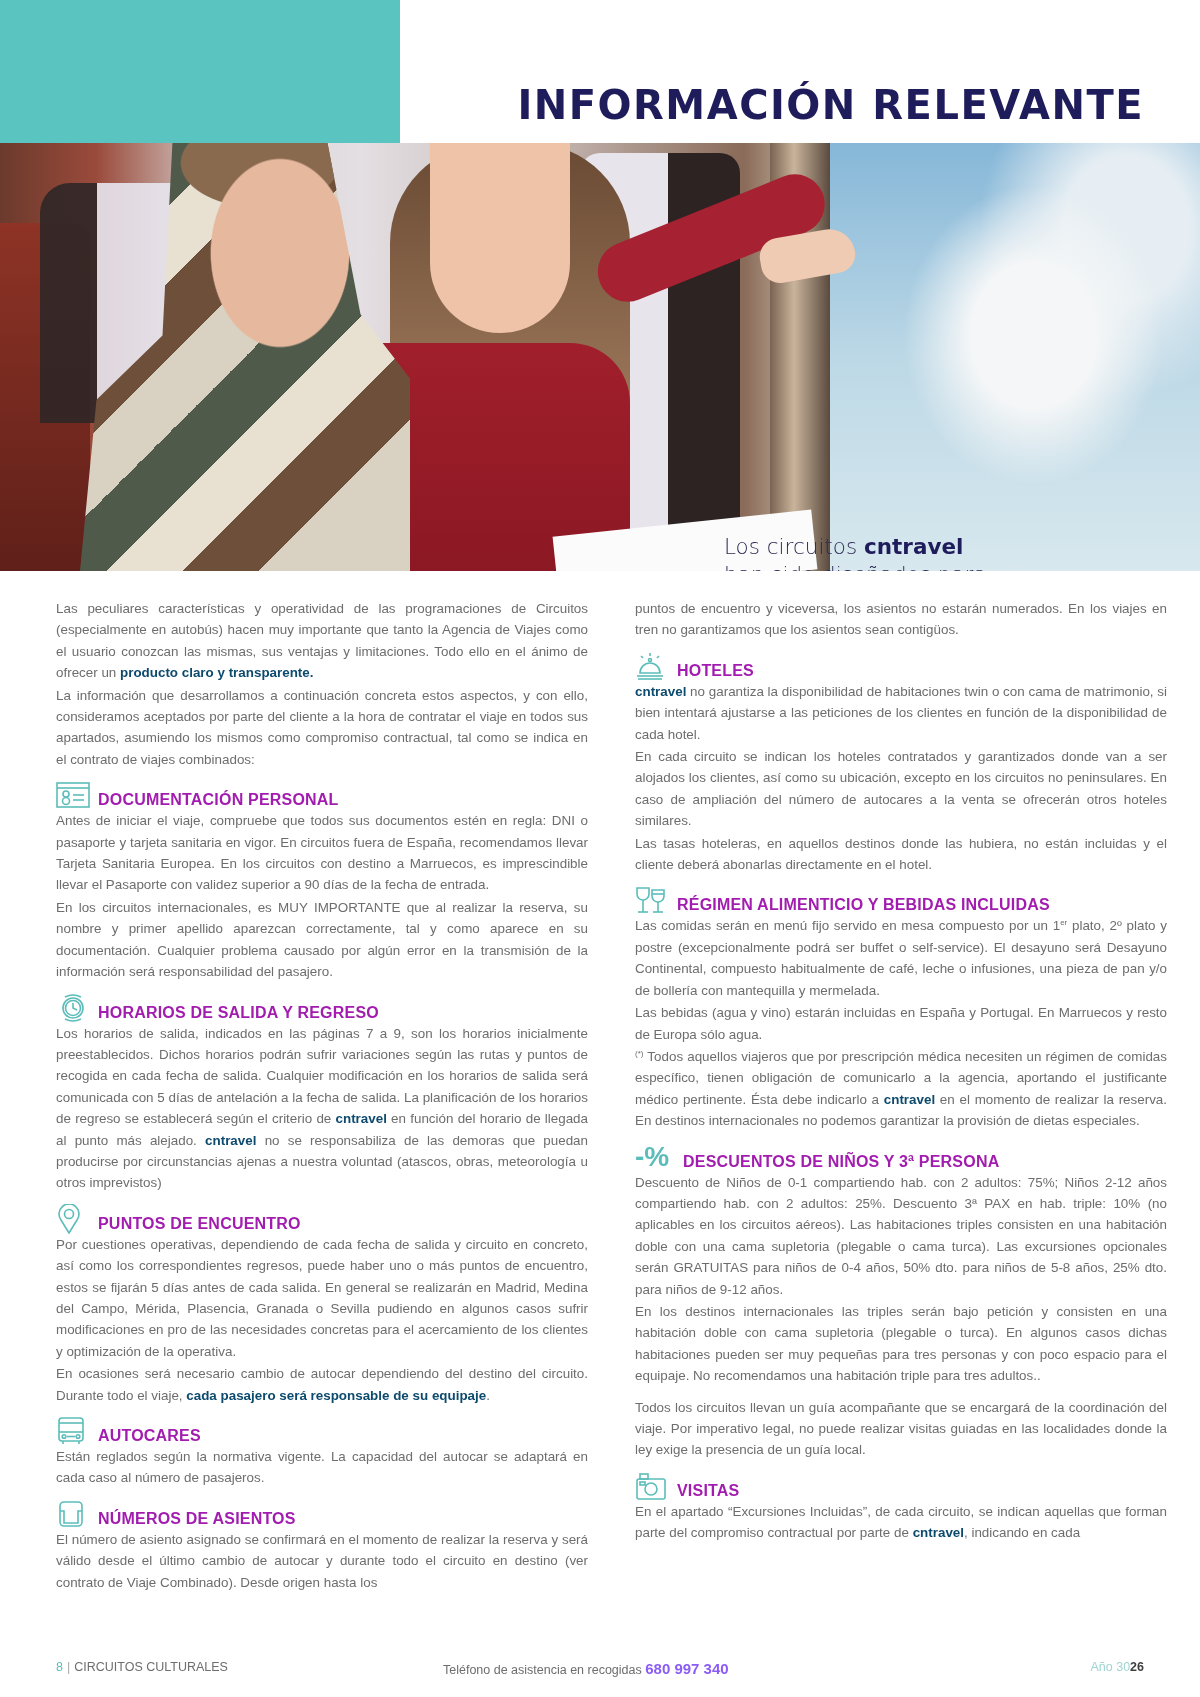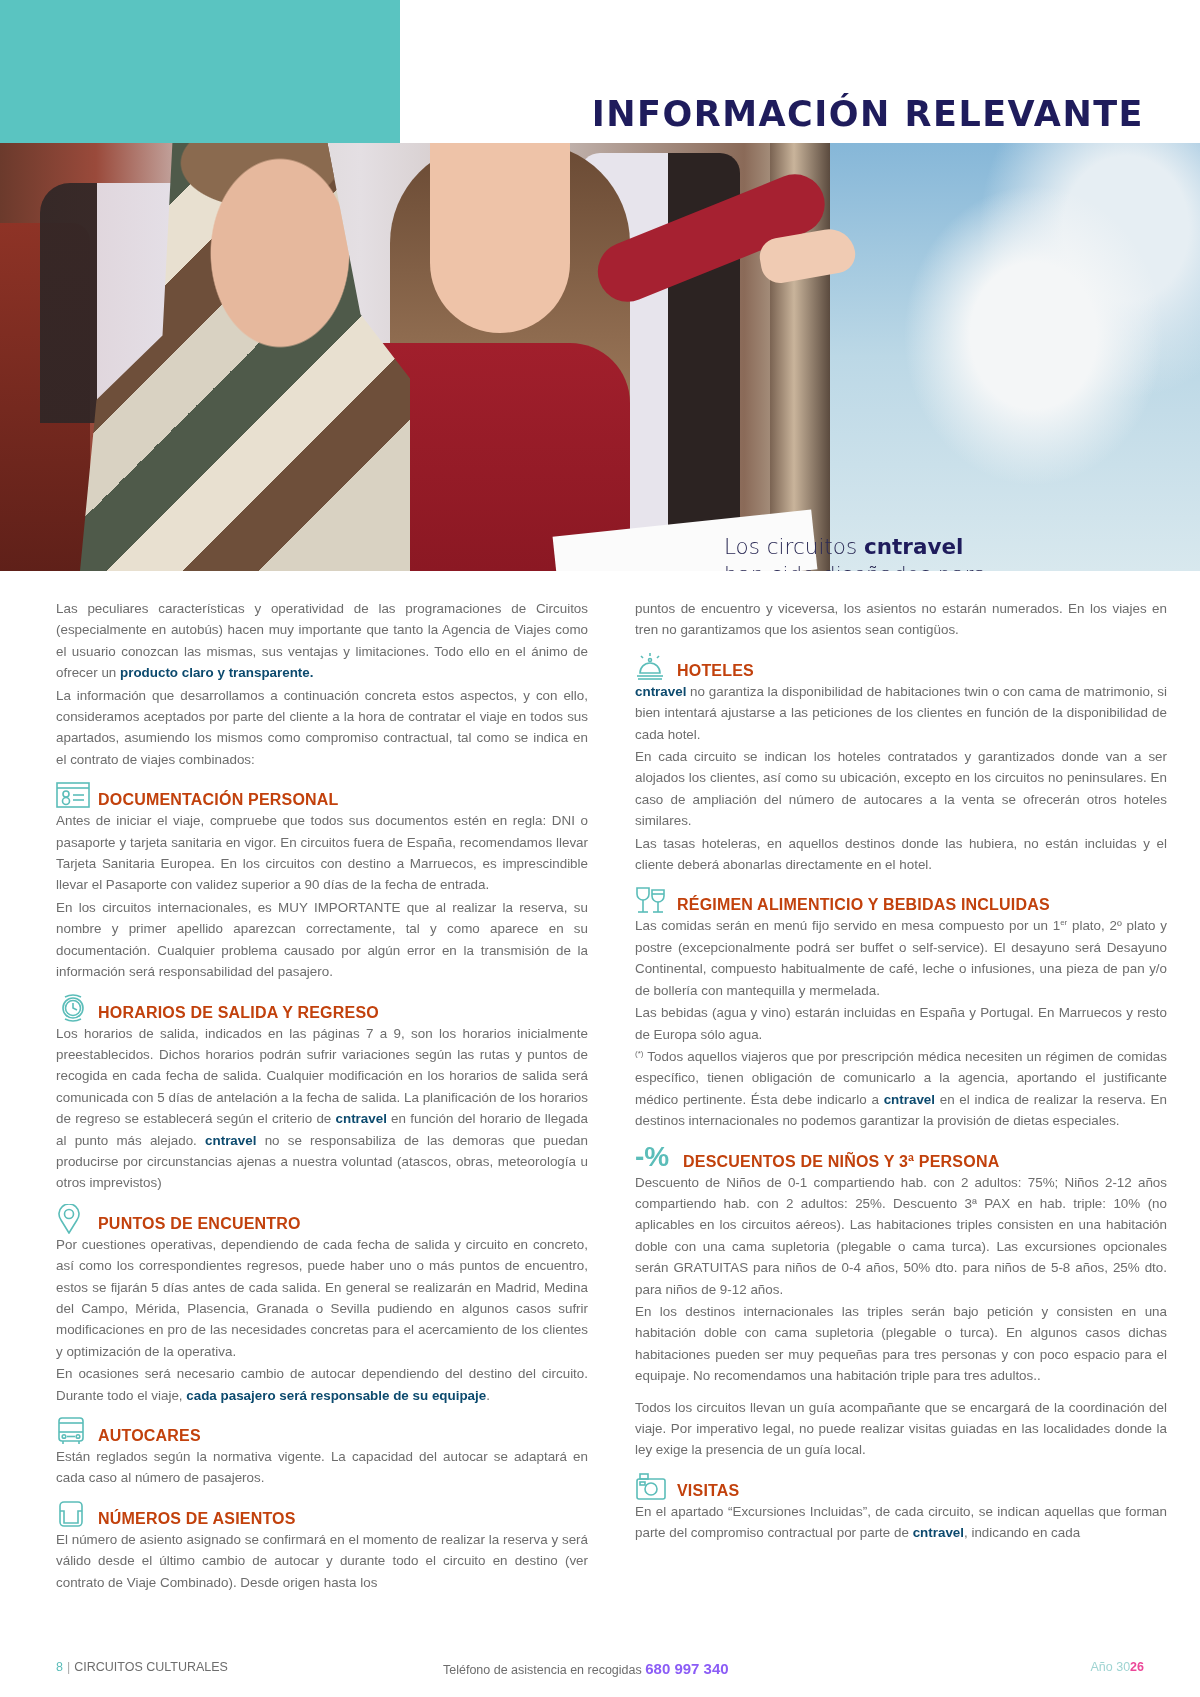--- a/index.html
+++ b/index.html
@@ -3,22 +3,22 @@
 <meta charset="utf-8">
 <style>
   * { box-sizing: border-box; margin: 0; padding: 0; }
   html, body { width: 1200px; height: 1697px; background: #ffffff; overflow: hidden; }
   body { position: relative; font-family: "Liberation Sans", sans-serif; color: #6d6d6d; }
 
   
   .teal-block { position: absolute; left: 0; top: 0; width: 400px; height: 143px; background: #5ac4c1; }
   .page-title {
     position: absolute; right: 56px; top: 82px;
-    font-family: "DejaVu Sans", sans-serif; font-weight: bold; font-size: 35px;
-    letter-spacing: 1.5px; color: #1f1c5c; margin-top: 12px;
+    font-family: "DejaVu Sans", sans-serif; font-weight: bold; font-size: 40px;
+    letter-spacing: 1.5px; color: #1f1c5c;
   }
   .hero {
     position: absolute; left: 0; top: 143px; width: 1200px; height: 428px; overflow: hidden;
     background: linear-gradient(90deg, #6b3a2c 0%, #9a4a3b 8%, #d7d1cf 18%, #e4dfe3 30%, #c8bcb8 45%, #8a6a58 62%, #b8a894 66%, #cfe0ea 72%, #a9cbe0 85%, #8fbcd9 100%);
   }
   .hero .seat-left { position: absolute; left: 0; top: 80px; width: 90px; height: 350px; background: linear-gradient(180deg,#8e3326,#5f2019); border-radius: 0 18px 0 0; }
   .hero .seat-back { position: absolute; left: 40px; top: 40px; width: 190px; height: 240px; background: linear-gradient(90deg,#2e2626 0 30%, #e8e6ef 30% 100%); border-radius: 30px 30px 0 0; opacity: .9; }
   .hero .seat-right { position: absolute; left: 580px; top: 10px; width: 160px; height: 420px; background: linear-gradient(90deg,#e7e4ec 0 55%, #2c2322 55% 100%); border-radius: 20px 20px 0 0; }
   .hero .window-frame { position: absolute; left: 770px; top: 0; width: 60px; height: 428px; background: linear-gradient(90deg,#7a6352,#c9b49b 40%,#5a4a3e); }
   .hero .sky { position: absolute; left: 830px; top: 0; width: 370px; height: 428px;
@@ -51,32 +51,32 @@
   
   .col { position: absolute; top: 598px; width: 532px; font-size: 13.4px; line-height: 21.4px; text-align: justify; }
   .col-left { left: 56px; }
   .col-right { left: 635px; }
   .col p { margin-bottom: 1px; }
   .col b { color: #0c4a6e; font-weight: bold; }
   .section { margin-top: 10px; }
   .section-head { display: flex; align-items: flex-end; height: 30px; margin-bottom: 0; }
   .section-head .icon { width: 34px; height: 30px; margin-right: 8px; flex: 0 0 auto; }
   .section-head .icon svg { width: 100%; height: 100%; }
-  .section-title { font-size: 16px; font-weight: bold; color: #c2410c; letter-spacing: 0.2px; line-height: 20px; }
+  .section-title { font-size: 16px; font-weight: bold; color: #a21caf; letter-spacing: 0.2px; line-height: 20px; }
   sup { font-size: 8px; line-height: 0; }
 
   
   .footer { position: absolute; left: 56px; right: 56px; top: 1660px; height: 20px; font-size: 12.5px; color: #6d6d6d; }
   .footer .left { position: absolute; left: 0; top: 0; }
   .footer .left .num { color: #5bbdb9; }
   .footer .left .sep { color: #aaa; margin: 0 4px; }
   .footer .center { position: absolute; left: 387px; top: 0; }
   .footer .center .phone { font-weight: bold; font-size: 15px; color: #8b5cf6; }
   .footer .right { position: absolute; right: 0; top: 0; color: #9fd4d2; }
-  .footer .right .yr { color: #ec4899; font-weight: bold; }
+  .footer .right .yr { color: #404040; font-weight: bold; }
 </style>
 </head>
 <body>
 
 <div class="teal-block"></div>
 <h1 class="page-title">INFORMACIÓN RELEVANTE</h1>
 
 <div class="hero">
   <div class="sky"></div>
   <div class="window-frame"></div>
@@ -216,21 +216,21 @@
             <path d="M17 5 H29 V11 A6 6 0 0 1 17 11 Z"></path>
             <line x1="17" y1="9" x2="29" y2="9"></line>
             <line x1="23" y1="17" x2="23" y2="27"></line>
             <line x1="18" y1="27" x2="28" y2="27"></line>
           </svg>
       </span>
       <span class="section-title">RÉGIMEN ALIMENTICIO Y BEBIDAS INCLUIDAS</span>
     </div>
     <p><span>Las comidas serán en menú fijo servido en mesa compuesto por un 1</span><sup>er</sup><span> plato, 2º plato y postre (excepcionalmente podrá ser buffet o self-service). El desayuno será Desayuno Continental, compuesto habitualmente de café, leche o infusiones, una pieza de pan y/o de bollería con mantequilla y mermelada.</span></p>
     <p>Las bebidas (agua y vino) estarán incluidas en España y Portugal. En Marruecos y resto de Europa sólo agua.</p>
-    <p><sup>(*)</sup><span> Todos aquellos viajeros que por prescripción médica necesiten un régimen de comidas específico, tienen obligación de comunicarlo a la agencia, aportando el justificante médico pertinente. Ésta debe indicarlo a </span><b>cntravel</b><span> en el indica de realizar la reserva. En destinos internacionales no podemos garantizar la provisión de dietas especiales.</span></p>
+    <p><sup>(*)</sup><span> Todos aquellos viajeros que por prescripción médica necesiten un régimen de comidas específico, tienen obligación de comunicarlo a la agencia, aportando el justificante médico pertinente. Ésta debe indicarlo a </span><b>cntravel</b><span> en el momento de realizar la reserva. En destinos internacionales no podemos garantizar la provisión de dietas especiales.</span></p>
   </div>
 
   <div class="section">
     <div class="section-head">
       <span class="icon" style="font-size:28px;font-weight:bold;color:#5bbdb9;line-height:30px;width:40px;">-%</span>
       <span class="section-title">DESCUENTOS DE NIÑOS Y 3ª PERSONA</span>
     </div>
     <p>Descuento de Niños de 0-1 compartiendo hab. con 2 adultos: 75%; Niños 2-12 años compartiendo hab. con 2 adultos: 25%. Descuento 3ª PAX en hab. triple: 10% (no aplicables en los circuitos aéreos). Las habitaciones triples consisten en una habitación doble con una cama supletoria (plegable o cama turca). Las excursiones opcionales serán GRATUITAS para niños de 0-4 años, 50% dto. para niños de 5-8 años, 25% dto. para niños de 9-12 años.</p>
     <p>En los destinos internacionales las triples serán bajo petición y consisten en una habitación doble con cama supletoria (plegable o turca). En algunos casos dichas habitaciones pueden ser muy pequeñas para tres personas y con poco espacio para el equipaje. No recomendamos una habitación triple para tres adultos..</p>
   </div>

